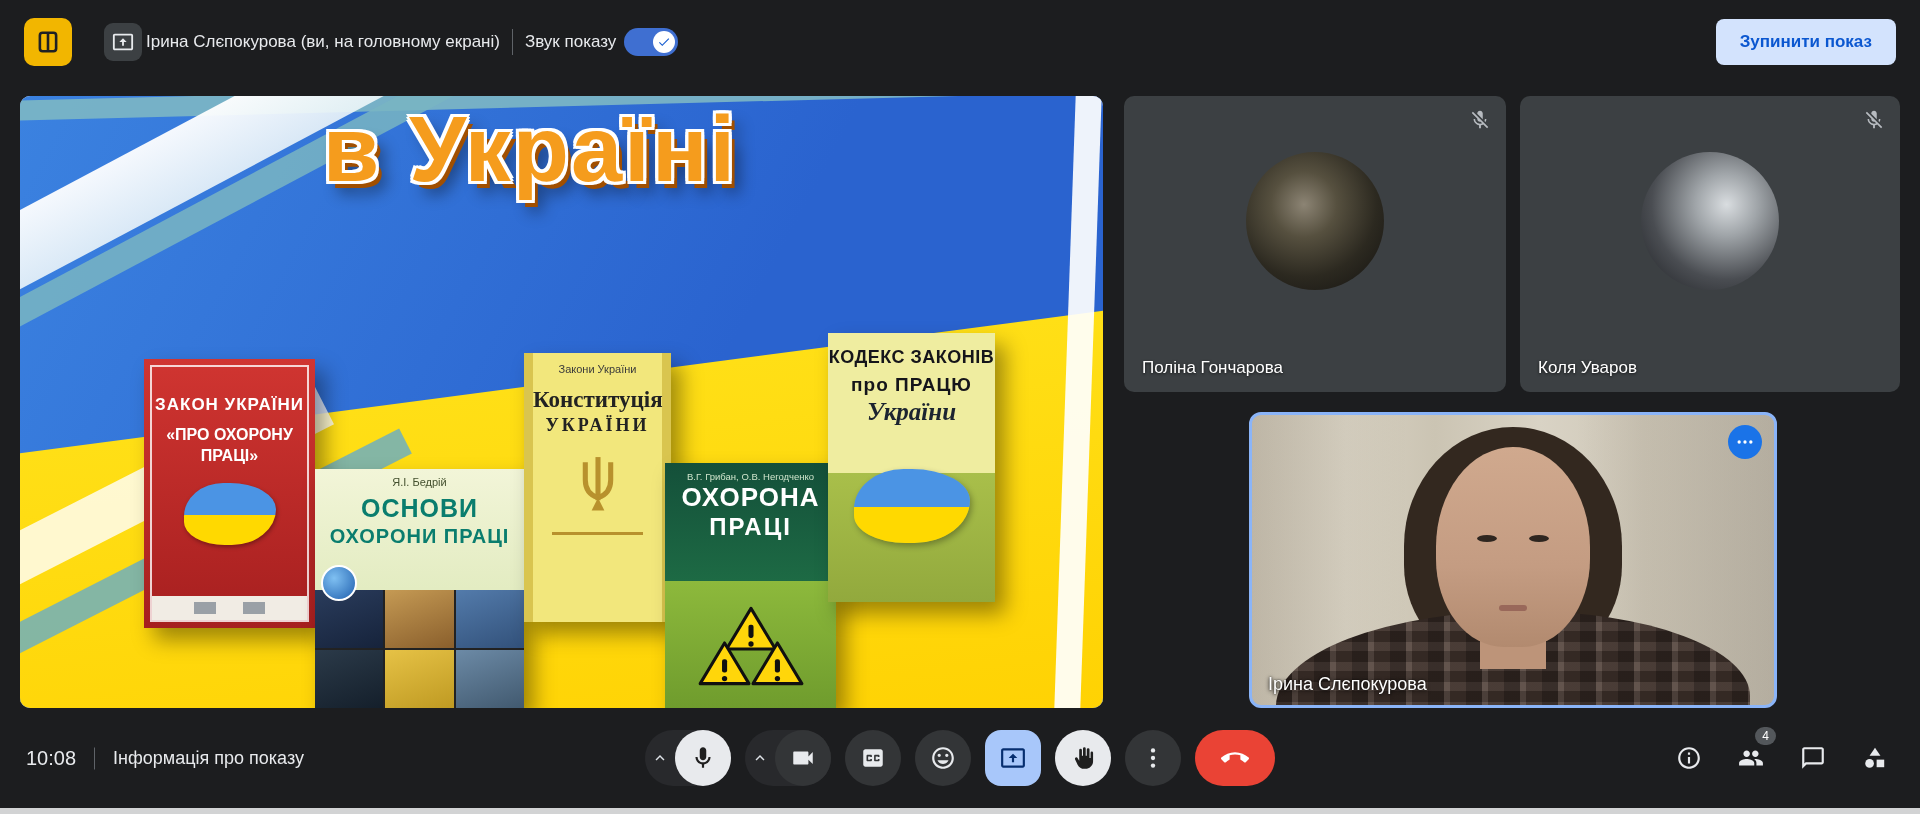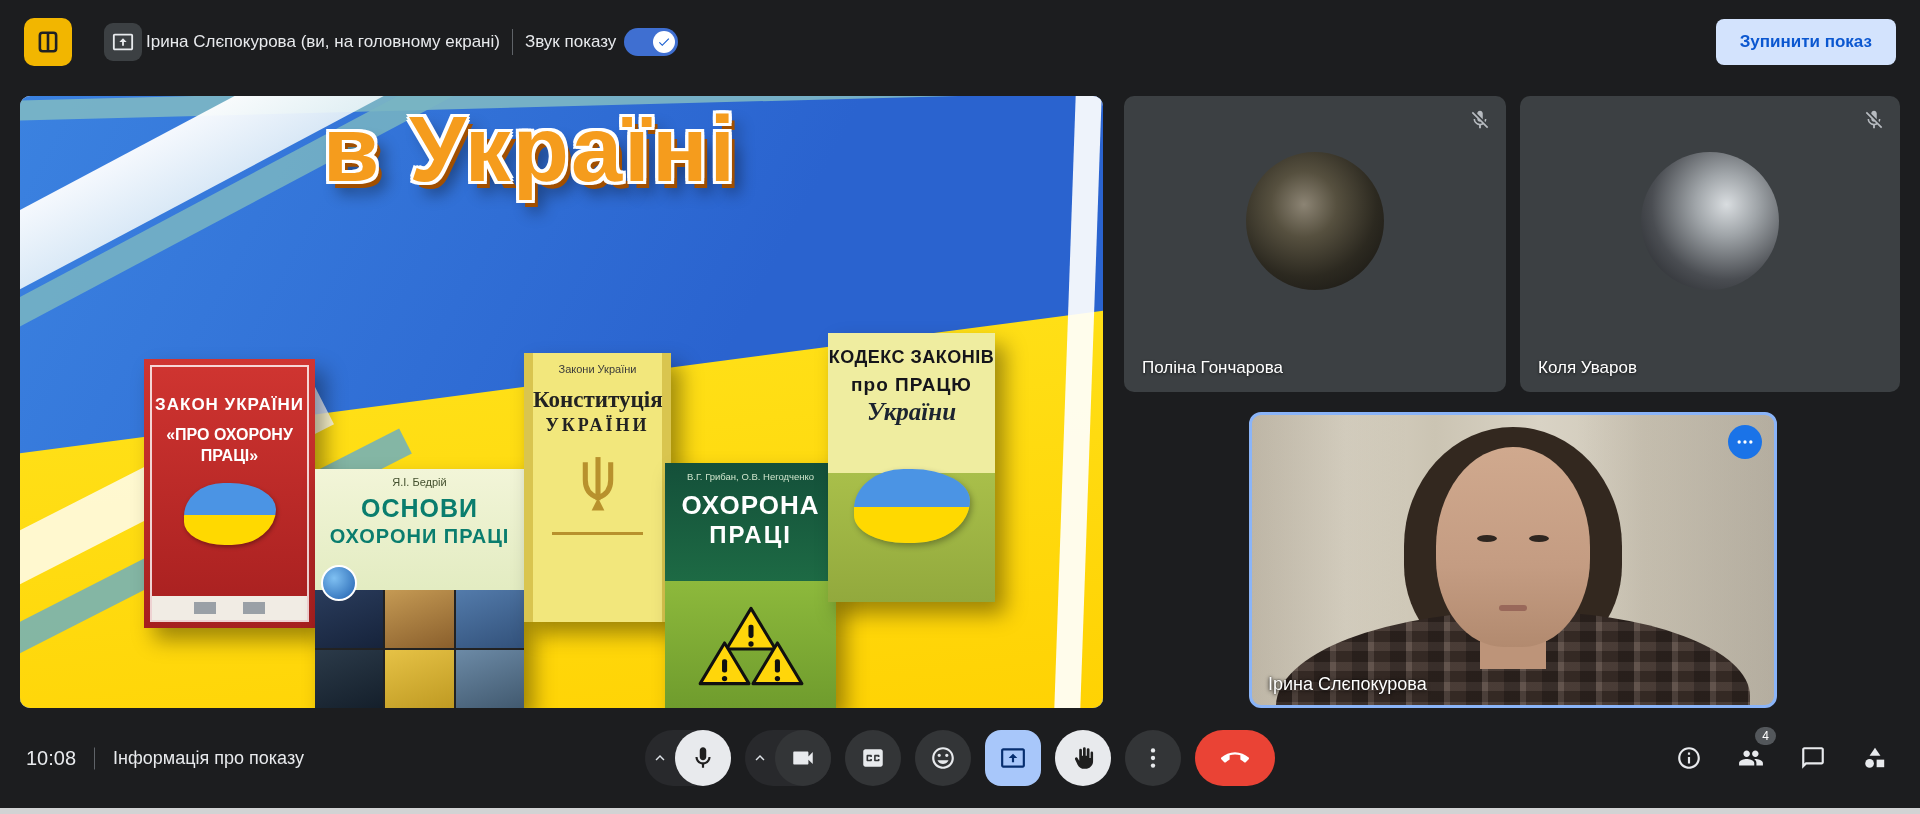--- a/index.html
+++ b/index.html
@@ -94,21 +94,21 @@
   .constitution { left:504px; top:257px; width:147px; height:269px; background:#f2e77c; border-left:9px solid #d9c54f; border-right:9px solid #d9c54f; }
   .c-top { font-size:11px; color:#3a3a3a; text-align:center; margin-top:10px; }
   .c-t1 { font-family:"Liberation Serif","DejaVu Serif",serif; font-size:23px; font-weight:700; color:#222; text-align:center; margin-top:12px; }
   .c-t2 { font-family:"Liberation Serif","DejaVu Serif",serif; font-size:18px; font-weight:700; letter-spacing:3px; color:#222; text-align:center; margin-top:2px; }
   .tryzub { margin:16px auto 0; }
   .c-rule { width:70%; height:3px; background:#b8912d; margin:14px auto 0; }
 
   .okhorona { left:645px; top:367px; width:171px; height:245px; background:#6f9c2d; }
   .ok-top { height:118px; background:linear-gradient(180deg,#14503a,#1d6a44); color:#fff; text-align:center; }
   .ok-authors { font-size:9.5px; color:#cfe4cc; padding-top:8px; }
-  .ok-t1 { font-size:26px; font-weight:800; margin-top:8px; letter-spacing:1px; }
+  .ok-t1 { font-size:26px; font-weight:800; margin-top:0; letter-spacing:1px; }
   .ok-t2 { font-size:24px; font-weight:800; letter-spacing:2px; }
   .ok-bottom { position:absolute; top:118px; bottom:0; left:0; right:0; background:linear-gradient(180deg,#8db93c,#6f9c2d); display:flex; align-items:center; justify-content:center; }
 
   .codex { left:808px; top:237px; width:167px; height:269px; background:linear-gradient(180deg,#efeda0 0%,#efeda0 52%,#a9bf4a 52%,#92a93d 100%); }
   .cx-t1 { font-size:18px; font-weight:800; color:#15151a; text-align:center; margin-top:14px; letter-spacing:.5px; }
   .cx-t2 { font-size:19px; font-weight:800; color:#15151a; text-align:center; margin-top:6px; letter-spacing:1px; }
   .cx-t3 { font-family:"Liberation Serif","DejaVu Serif",serif; font-style:italic; font-size:25px; font-weight:700; color:#1c2430; text-align:center; margin-top:2px; }
   .m-cx { position:absolute; left:50%; transform:translateX(-50%); top:136px; width:116px; height:74px; box-shadow:2px 3px 6px rgba(0,0,0,.3); }
 
   

